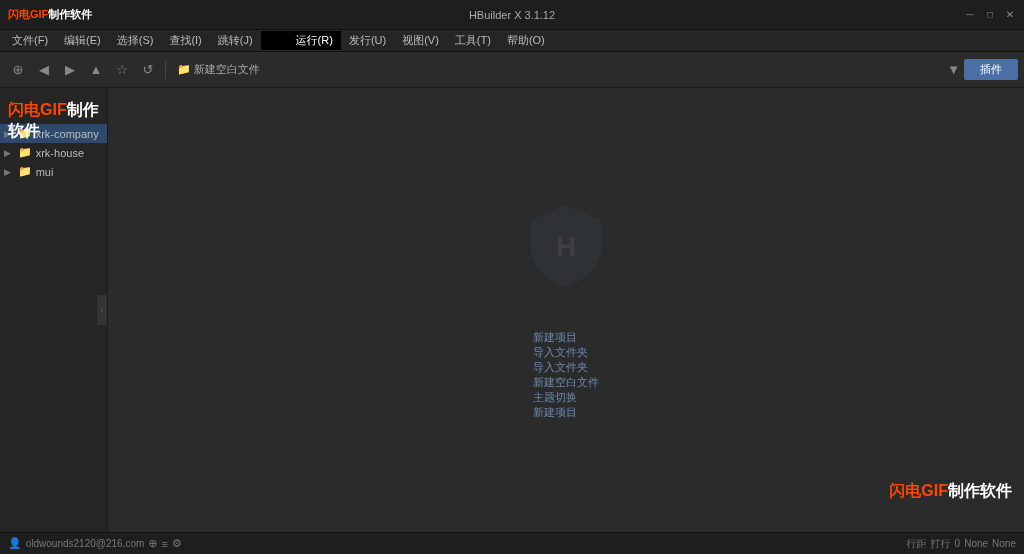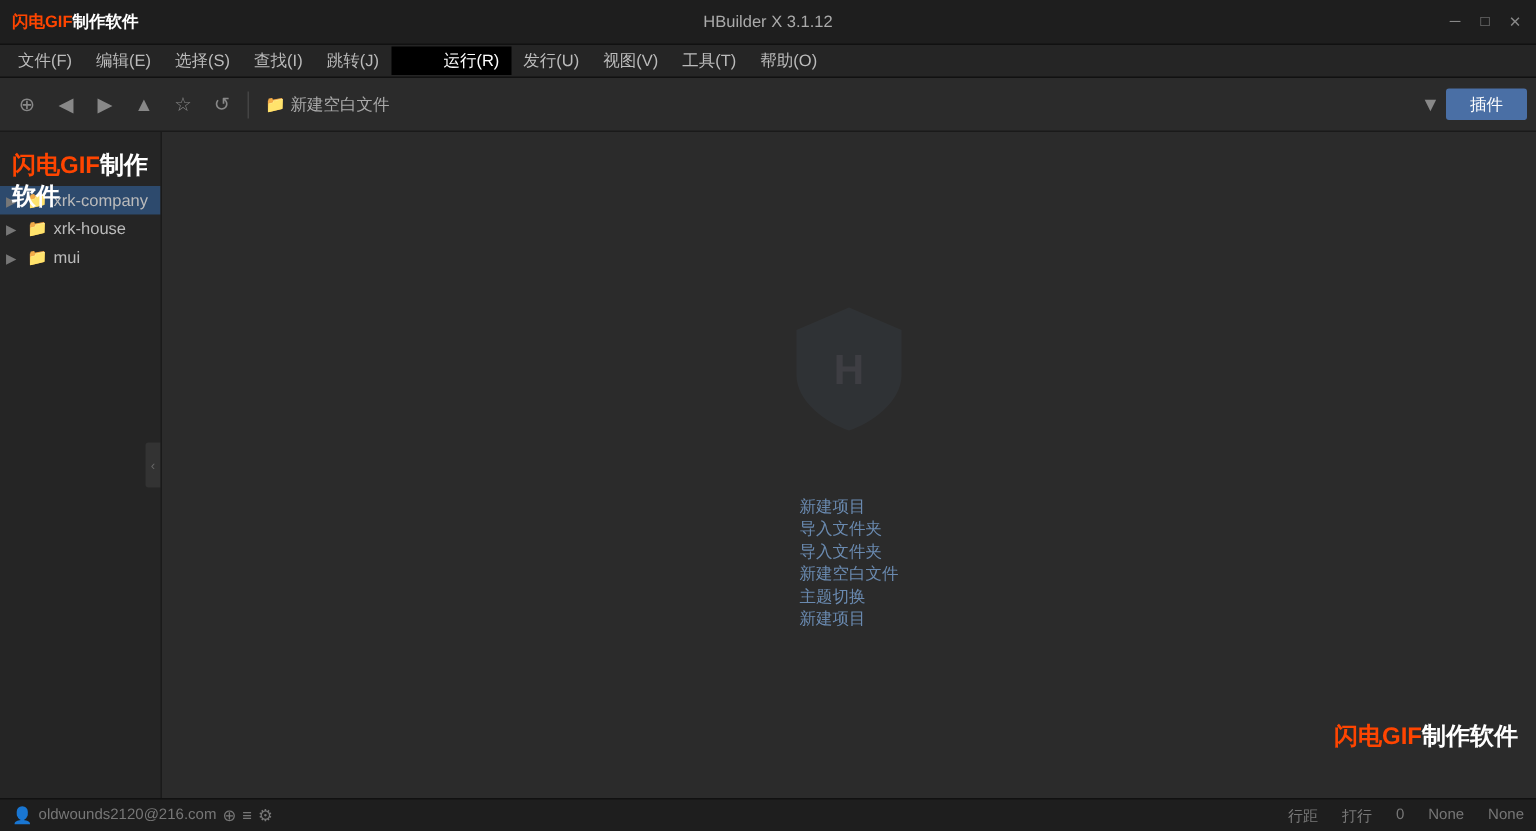--- a/index.html
+++ b/index.html
@@ -259,21 +259,21 @@
       color: #777;
       font-size: 10px;
       position: absolute;
       bottom: 0;
       left: 0;
       right: 0;
       justify-content: space-between;
     }
     .status-left { display: flex; align-items: center; gap: 4px; }
     .status-center { display: flex; align-items: center; gap: 4px; }
-    .status-right { display: flex; align-items: center; gap: 16px; }
+    .status-right { display: flex; align-items: center; gap: 4px; }
     .status-icon {
       font-size: 11px;
       cursor: pointer;
     }
   </style>
 </head>
 <body>
 
 <div id="titlebar">
   <div id="titlebar-left">

